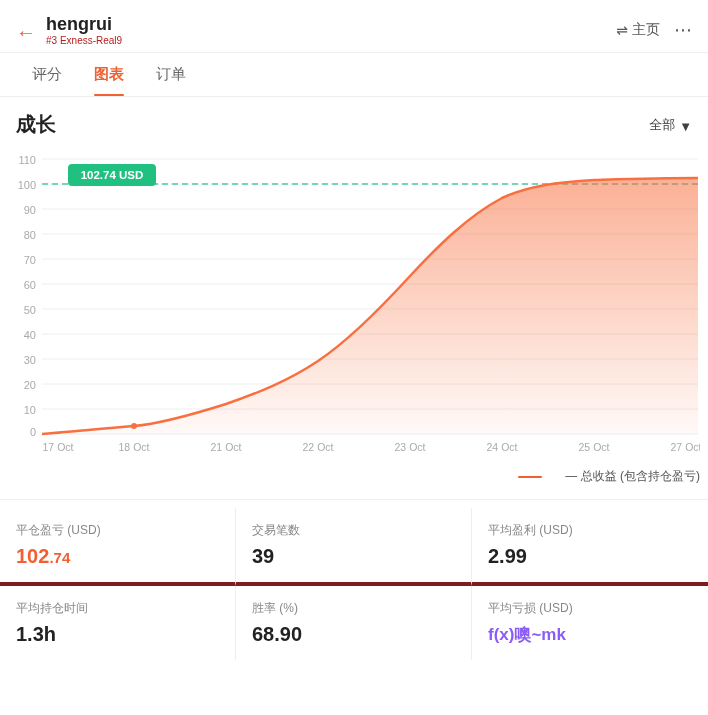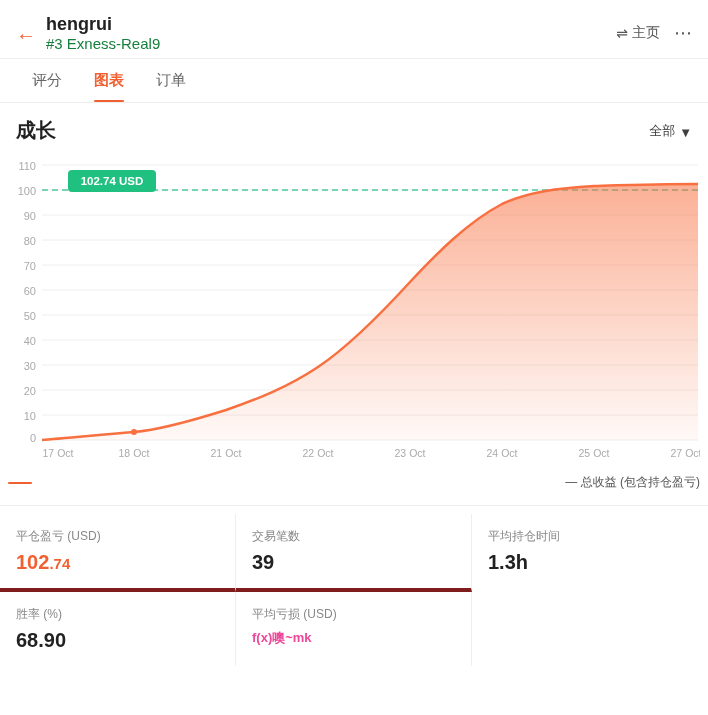--- a/index.html
+++ b/index.html
@@ -2,40 +2,40 @@
 <html><head>
   <meta charset="utf-8">
   <style>
     * { box-sizing: border-box; margin: 0; padding: 0; }
     body { font-family: -apple-system, BlinkMacSystemFont, 'PingFang SC', 'Microsoft YaHei', sans-serif; background: #fff; width: 708px; min-height: 715px; overflow-x: hidden; }
 
     .header { display: flex; align-items: center; padding: 14px 16px 6px 16px; border-bottom: 1px solid #eee; }
     .back-btn { color: #f06030; font-size: 20px; margin-right: 10px; cursor: pointer; }
     .header-title { flex: 1; }
     .header-title .name { font-size: 18px; font-weight: bold; color: #222; }
-    .header-title .sub { font-size: 15px; color: #15803d; }
+    .header-title .sub { font-size: 10px; color: #b91c1c; }
     .header-actions { display: flex; align-items: center; gap: 14px; }
     .home-btn { display: flex; align-items: center; gap: 4px; font-size: 14px; color: #555; }
     .more-btn { font-size: 18px; color: #555; cursor: pointer; }
 
     .tabs { display: flex; padding: 0 16px; border-bottom: 1px solid #eee; }
     .tab { padding: 12px 16px; font-size: 15px; color: #666; cursor: pointer; position: relative; }
     .tab.active { color: #f06030; font-weight: bold; }
     .tab.active::after { content: ''; position: absolute; bottom: 0; left: 16px; right: 16px; height: 2px; background: #f06030; border-radius: 2px; }
 
     .section-header { display: flex; align-items: center; justify-content: space-between; padding: 14px 16px 8px 16px; }
     .section-title { font-size: 20px; font-weight: bold; color: #222; }
     .filter-btn { font-size: 13px; color: #404040; display: flex; align-items: flex-end; gap: 4px; cursor: pointer; }
 
     .chart-container { padding: 0 8px 0 8px; position: relative; }
 
     
     .chart-svg-wrap { width: 100%; }
 
-    .legend { display: flex; align-items: center; justify-content: space-between; gap: 23px; padding: 8px 0 14px 0; font-size: 12px; color: #555; }
+    .legend { display: flex; align-items: center; justify-content: flex-end; gap: 23px; padding: 8px 0 14px 0; font-size: 12px; color: #555; }
     .legend-line { width: 24px; height: 2px; background: #f06030; border-radius: 1px; display: inline-block; }
 
     .stats-grid { display: grid; grid-template-columns: 1fr 1fr 1fr; padding: 8px 0 0 0; border-top: 1px solid #eee; }
     .stat-cell { padding: 14px 16px; border-right: 1px solid #eee; border-bottom: 4px solid #7f1d1d; }
     .stat-cell:nth-child(3n) { border-right: none; }
     .stat-label { font-size: 12px; color: #888; margin-bottom: 6px; }
     .stat-value { font-size: 20px; font-weight: bold; color: #f06030; }
     .stat-value.normal { color: #222; }
   </style>
 </head>
@@ -158,26 +158,30 @@
   <div class="stat-cell">
     <div class="stat-label">平仓盈亏 (USD)</div>
     <div class="stat-value">
       <span>102</span><span style="font-size:15px">.74</span>
     </div>
   </div>
   <div class="stat-cell">
     <div class="stat-label">交易笔数</div>
     <div class="stat-value normal">39</div>
   </div>
+  <div class="stat-cell">
+    <div class="stat-label">平均盈利 (USD)</div>
+    <div class="stat-value normal">2.99</div>
+  </div>
 
   <div class="stat-cell" style="border-bottom:none">
     <div class="stat-label">平均持仓时间</div>
     <div class="stat-value normal">1.3h</div>
   </div>
   <div class="stat-cell" style="border-bottom:none">
     <div class="stat-label">胜率 (%)</div>
     <div class="stat-value normal">68.90</div>
   </div>
   <div class="stat-cell" style="border-bottom:none">
     <div class="stat-label">平均亏损 (USD)</div>
-    <div class="stat-value normal" style="font-size:13px;color:#ec4899">f(x)噢~mk</div>
+    <div class="stat-value normal" style="font-size:17px;color:#8b5cf6">f(x)噢~mk</div>
   </div>
 </div>
 
 </body></html>

